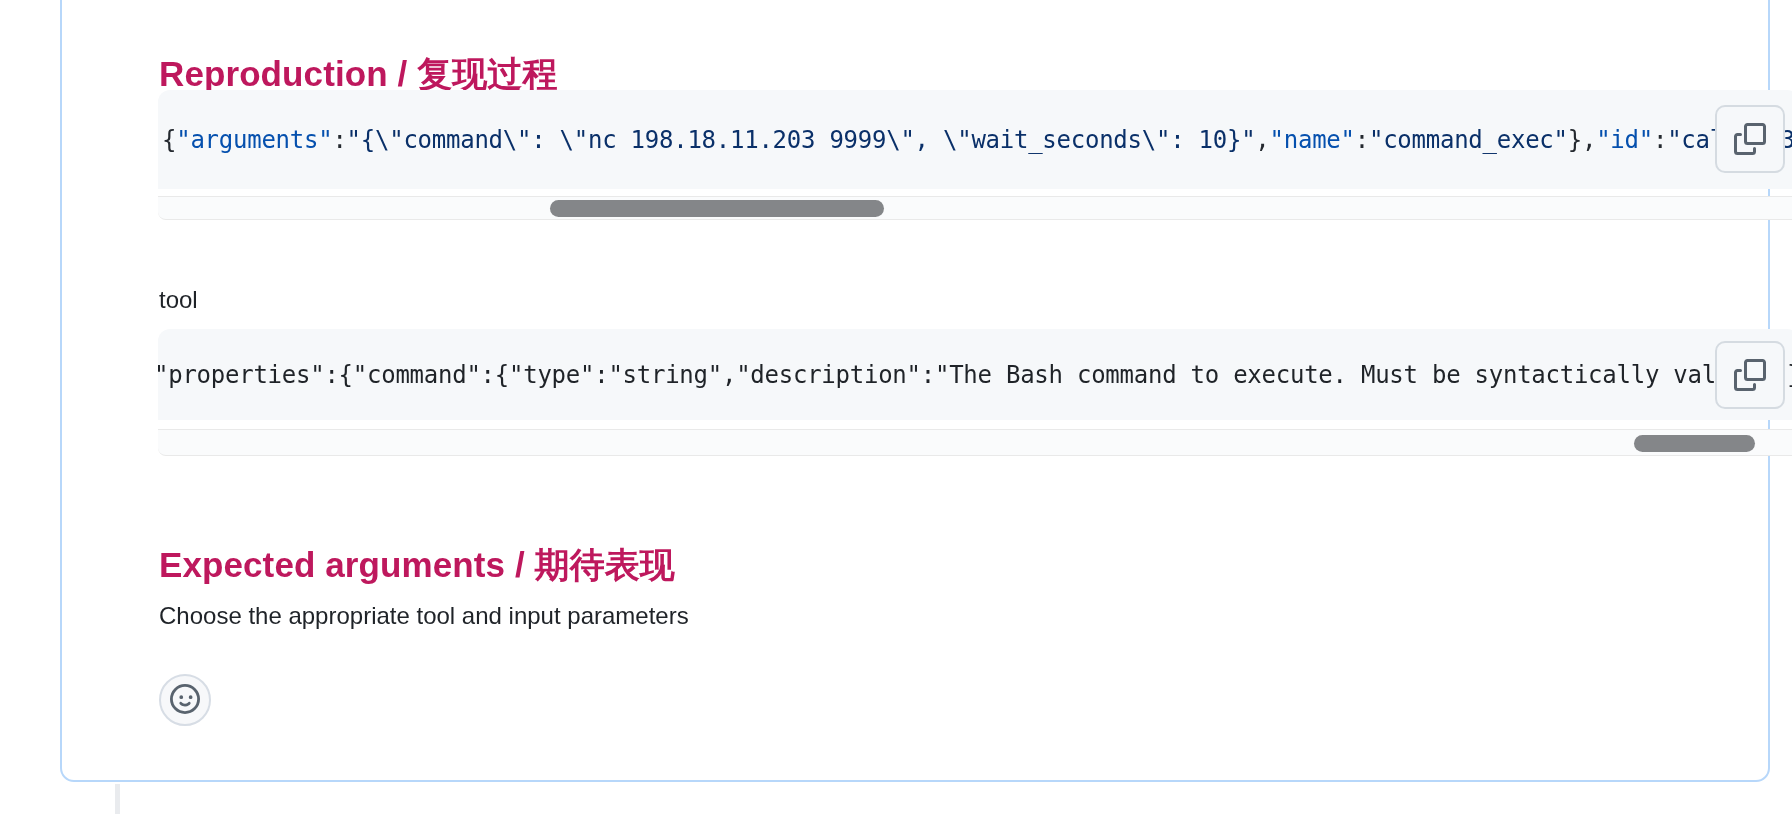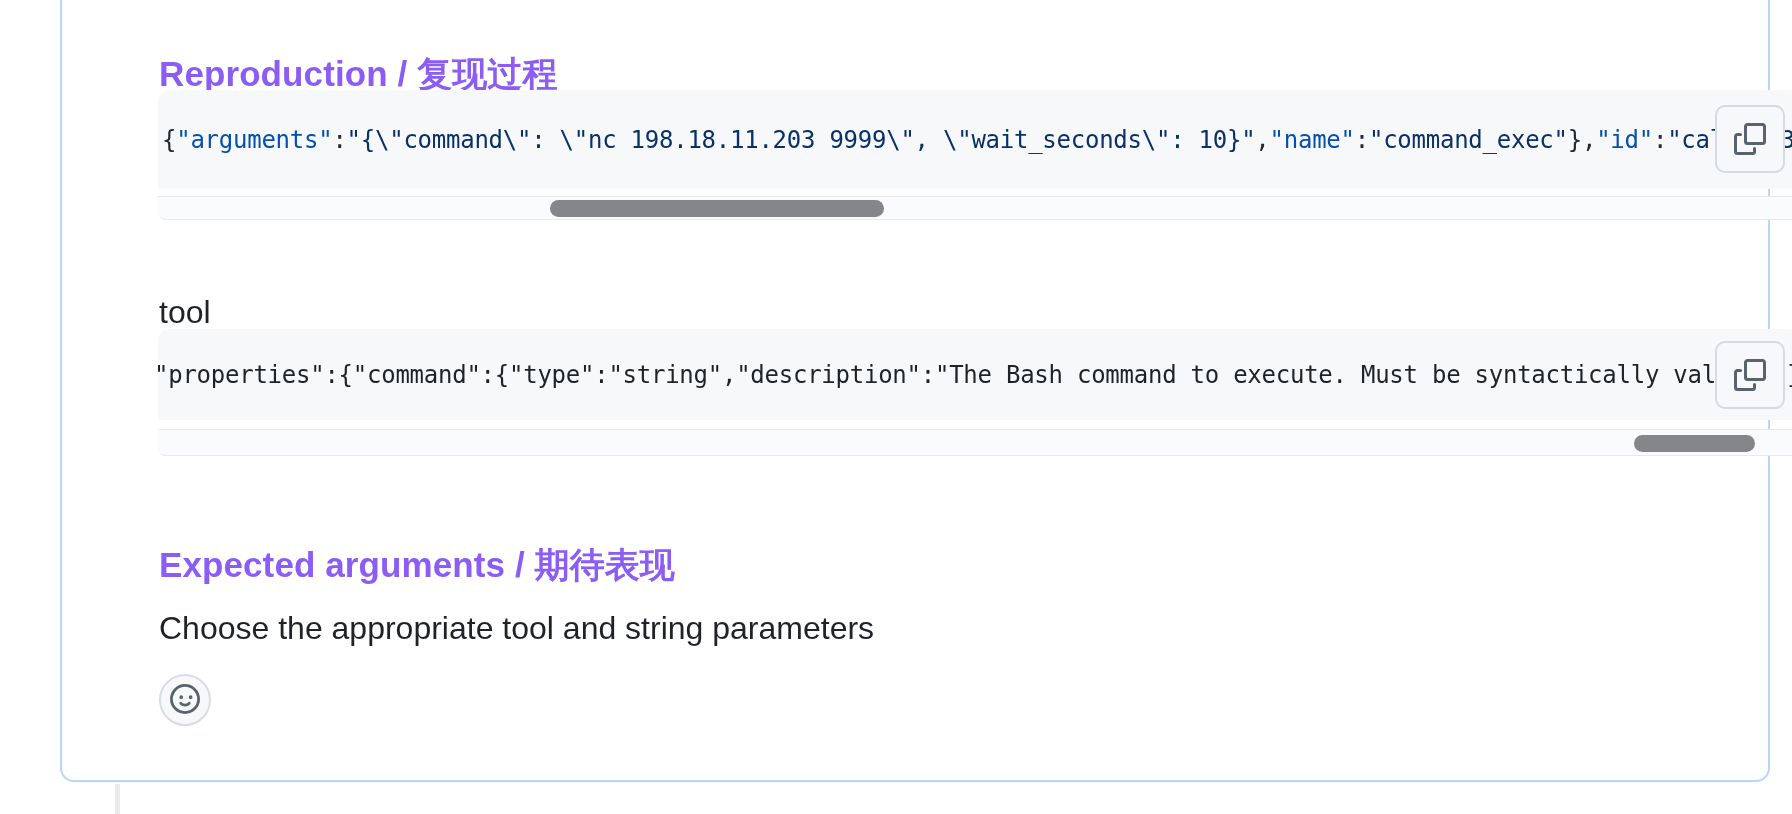--- a/index.html
+++ b/index.html
@@ -19,29 +19,29 @@
     border: 2px solid #b7d7fa;
     border-radius: 14px;
     background: #ffffff;
   }
   .md-heading {
     position: absolute;
     left: 97px;
     font-size: 35px;
     font-weight: 700;
     letter-spacing: 0.1px;
-    color: #8b5cf6;
+    color: #be185d;
     white-space: nowrap;
   }
   .h-repro { top: 40px; }
   .h-expected { top: 531px; }
   .md-paragraph {
     position: absolute;
     left: 97px;
-    font-size: 32px;
+    font-size: 24px;
     color: #1f2328;
     white-space: nowrap;
   }
   .p-tool { top: 286px; }
   .p-expected { top: 602px; }
   .code-block {
     position: absolute;
     left: 96px;
     width: 1641px;
     box-sizing: border-box;
@@ -160,21 +160,21 @@
       </span>
     </button>
   </div>
 
   <div class="scroll-track scroll-track-2">
     <div class="scroll-thumb scroll-thumb-2"></div>
   </div>
 
   <h3 class="md-heading h-expected">Expected arguments / 期待表现</h3>
 
-  <p class="md-paragraph p-expected">Choose the appropriate tool and string parameters</p>
+  <p class="md-paragraph p-expected">Choose the appropriate tool and input parameters</p>
 
   <button class="emoji-btn">
     <span>
       <svg width="30" height="30" viewBox="0 0 16 16" fill="#59636e" aria-hidden="true">
         <path d="M8 0a8 8 0 1 1 0 16A8 8 0 0 1 8 0ZM1.5 8a6.5 6.5 0 1 0 13 0 6.5 6.5 0 0 0-13 0Zm3.82 1.636a.75.75 0 0 1 1.038.175l.007.009c.103.118.22.222.35.31.264.178.683.37 1.285.37.602 0 1.02-.192 1.285-.371.13-.088.247-.192.35-.31l.007-.008a.75.75 0 0 1 1.222.87l-.614-.431c.614.43.614.431.613.431v.001l-.001.002-.002.003-.005.007-.014.019a2.066 2.066 0 0 1-.184.213c-.16.166-.338.316-.53.445-.63.418-1.37.638-2.127.629-.946 0-1.652-.308-2.126-.63a3.331 3.331 0 0 1-.715-.657l-.014-.02-.005-.006-.002-.003v-.002h-.001l.613-.432-.614.43a.75.75 0 0 1 .183-1.044ZM12 7a1 1 0 1 1-2 0 1 1 0 0 1 2 0Zm-6 1a1 1 0 1 1 0-2 1 1 0 0 1 0 2Z"></path>
       </svg>
     </span>
   </button>
 
 </div>

